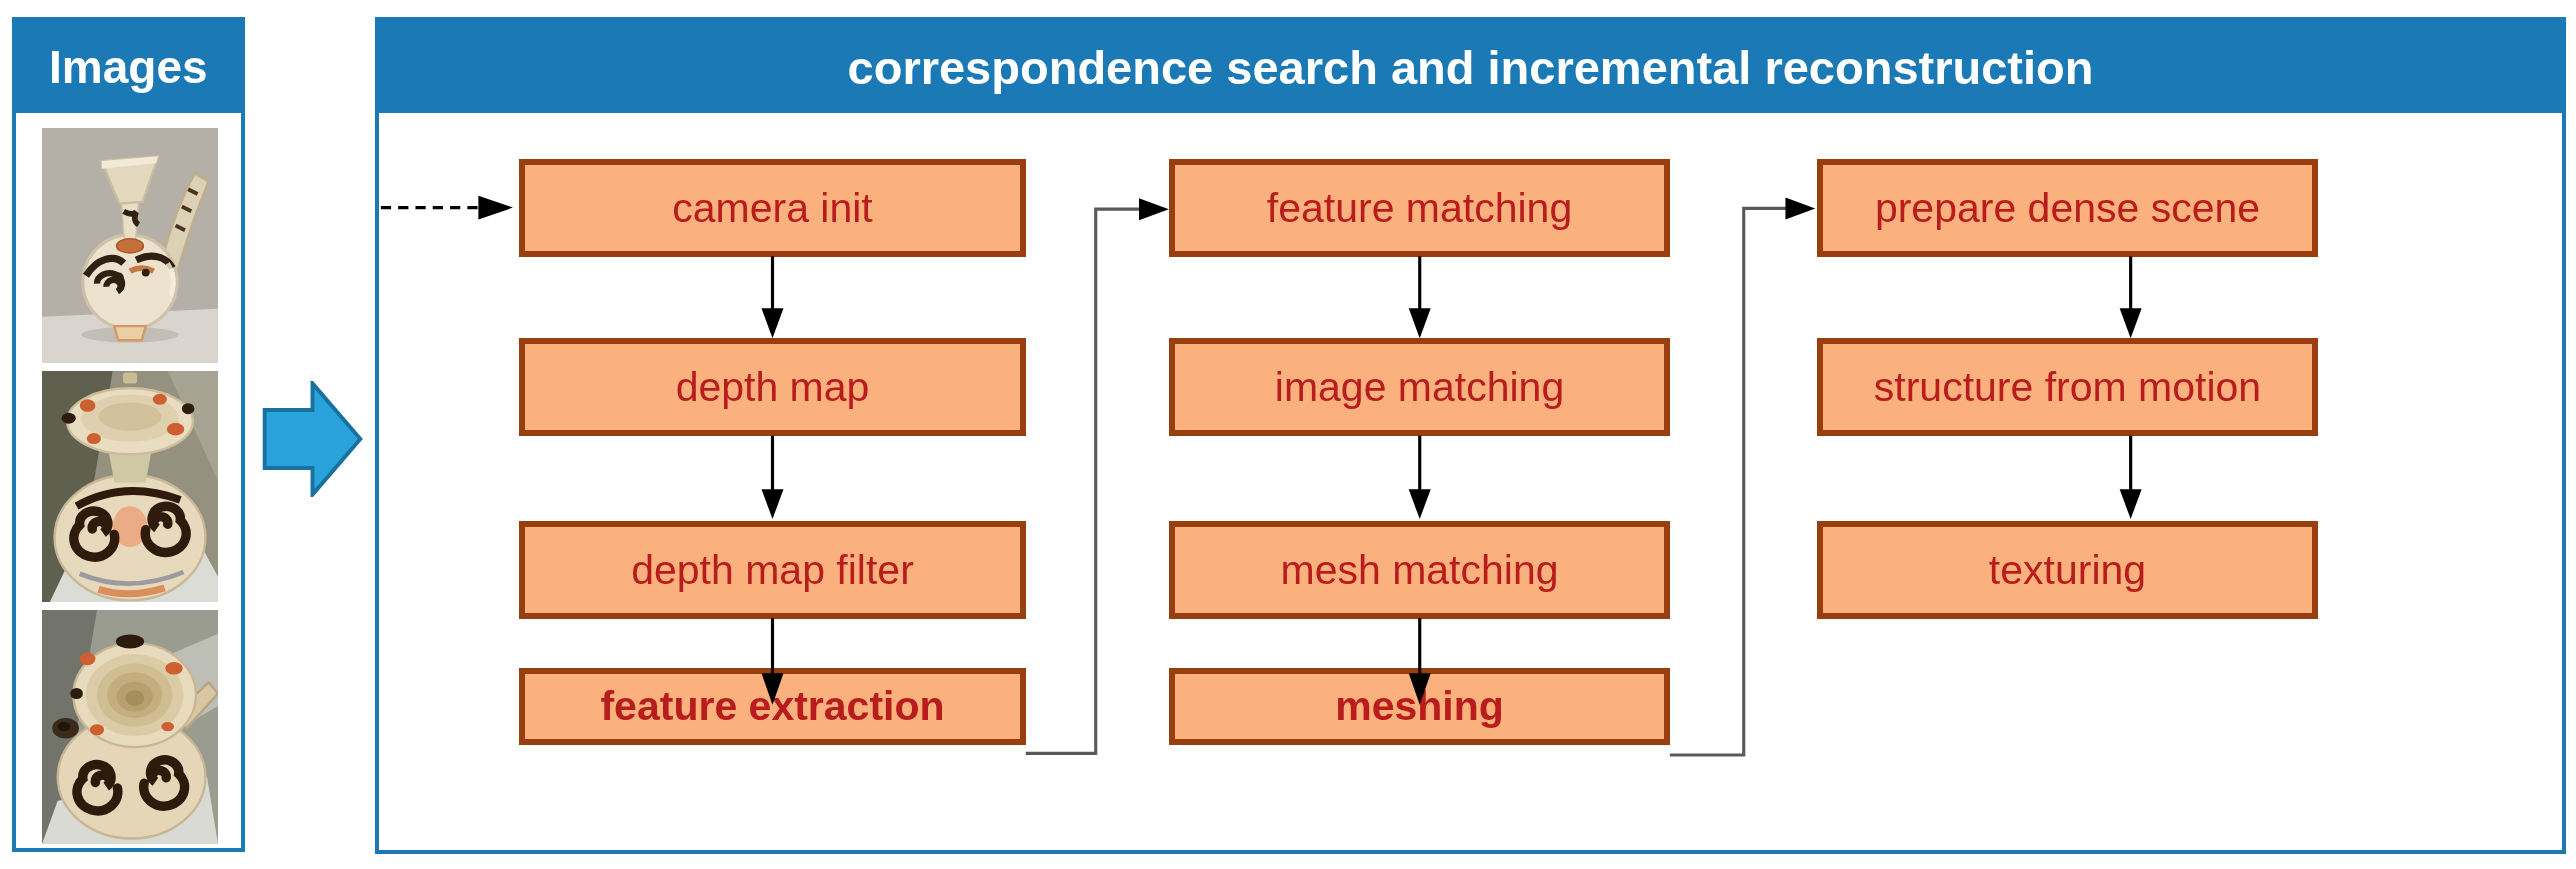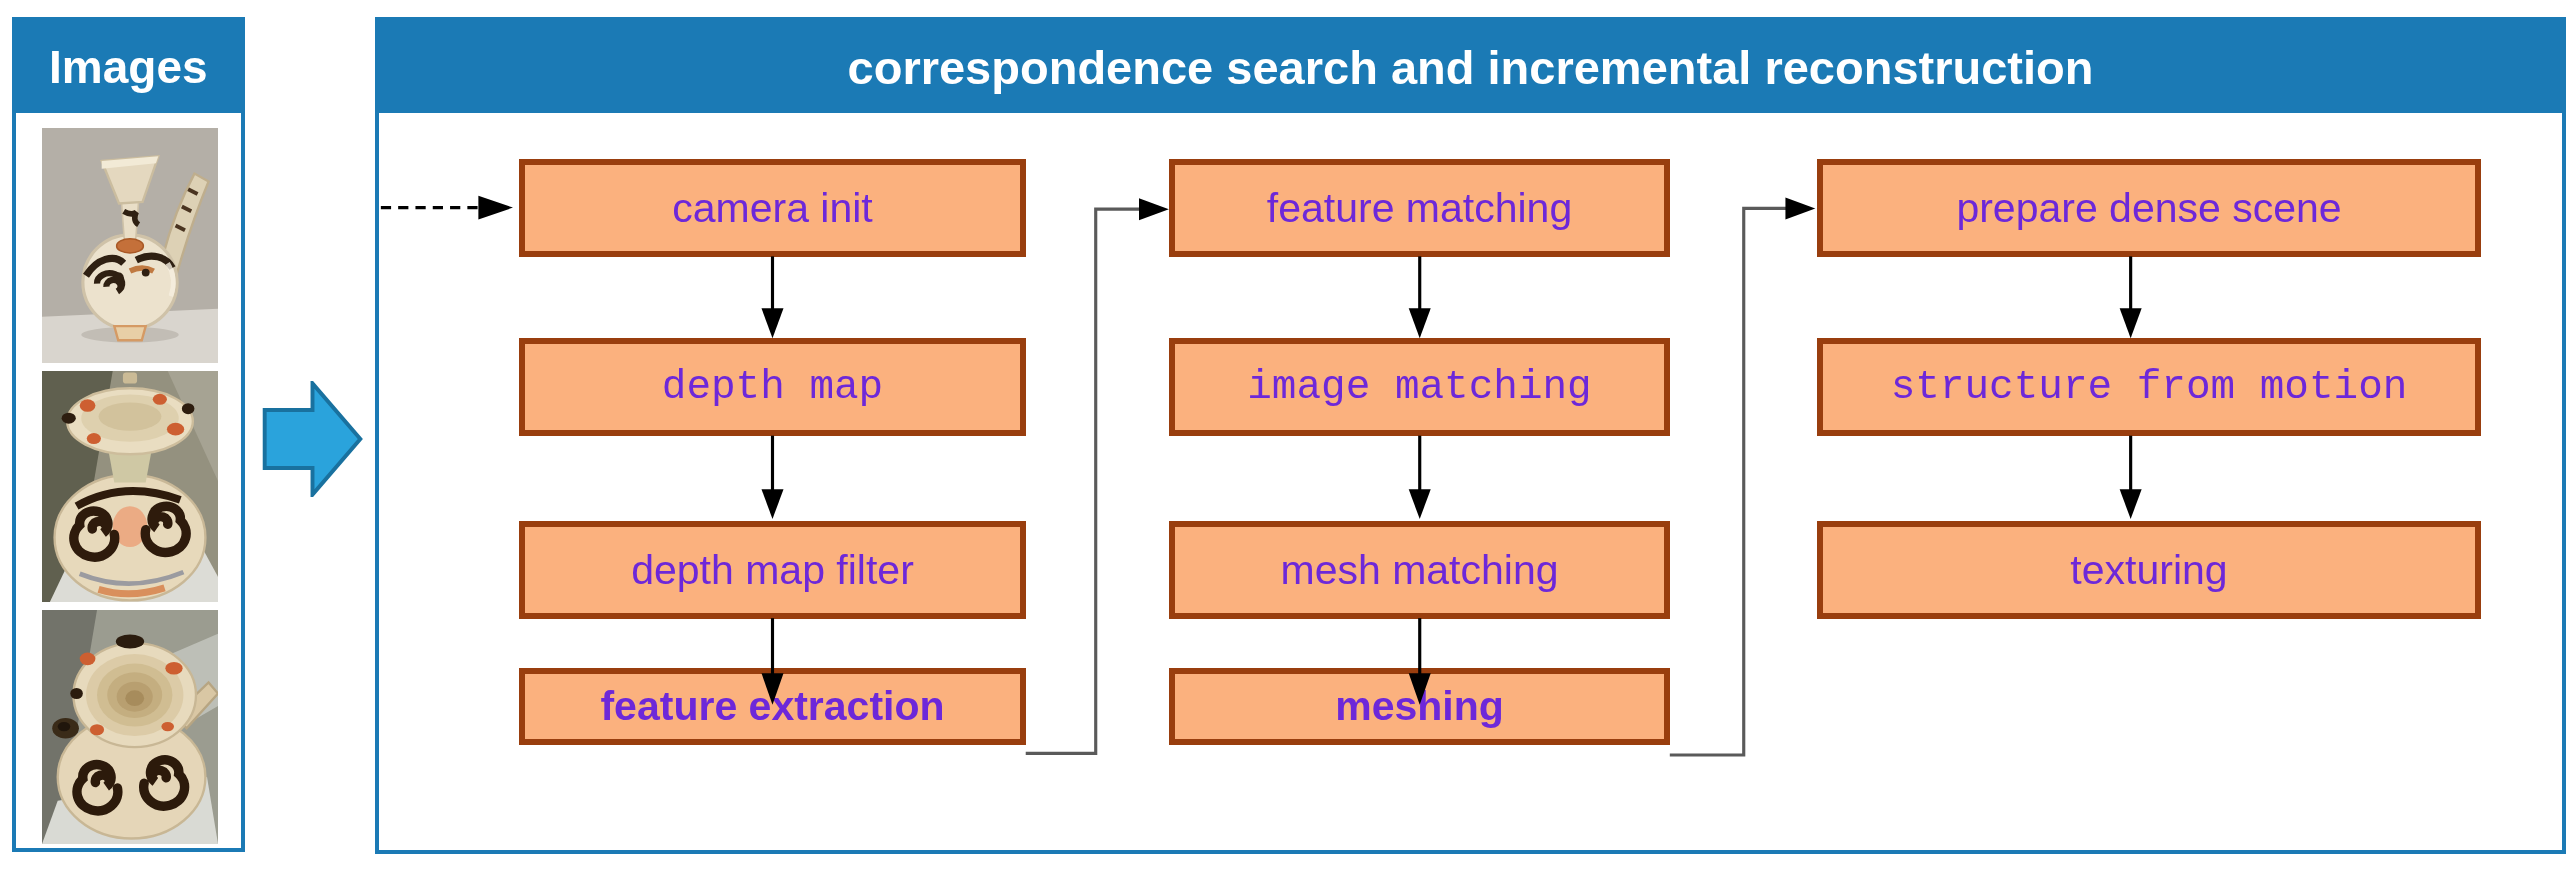--- a/index.html
+++ b/index.html
@@ -26,29 +26,29 @@
     display:flex;align-items:center;justify-content:center;
     white-space:nowrap;
     font-weight:bold;
   }
   .images-header{font-size:46px;}
   .main-header{font-size:47px;}
   .node{
     position:absolute;box-sizing:border-box;
     background:var(--node-fill);border:6.3px solid var(--node-border);
     display:flex;align-items:center;justify-content:center;
-    font-size:41px;color:#6d28d9;white-space:nowrap;
+    font-size:41px;color:#b91c1c;white-space:nowrap;
   }
   
   .c1{left:519px;width:507px;}
   .c2{left:1169px;width:501px;}
-  .c3{left:1817px;width:664px;}
+  .c3{left:1817px;width:501px;}
   
   .r1{top:159px;height:98px;}
-  .r2{top:338px;height:98px;font-family:Liberation Mono, monospace;}
+  .r2{top:338px;height:98px;}
   .r3{top:521px;height:98px;}
   .r4{top:668px;height:77px;font-weight:bold;}
   .photo{position:absolute;left:42px;width:176px;}
   .photo svg{display:block;width:100%;height:100%;}
   #photo1{top:128px;height:235px;}
   #photo2{top:371px;height:231px;}
   #photo3{top:610px;height:234px;}
   .overlay{position:absolute;left:0;top:0;width:2576px;height:869px;pointer-events:none;}
   .big-arrow{position:absolute;left:262px;top:381px;width:101px;height:116px;}
 </style>

